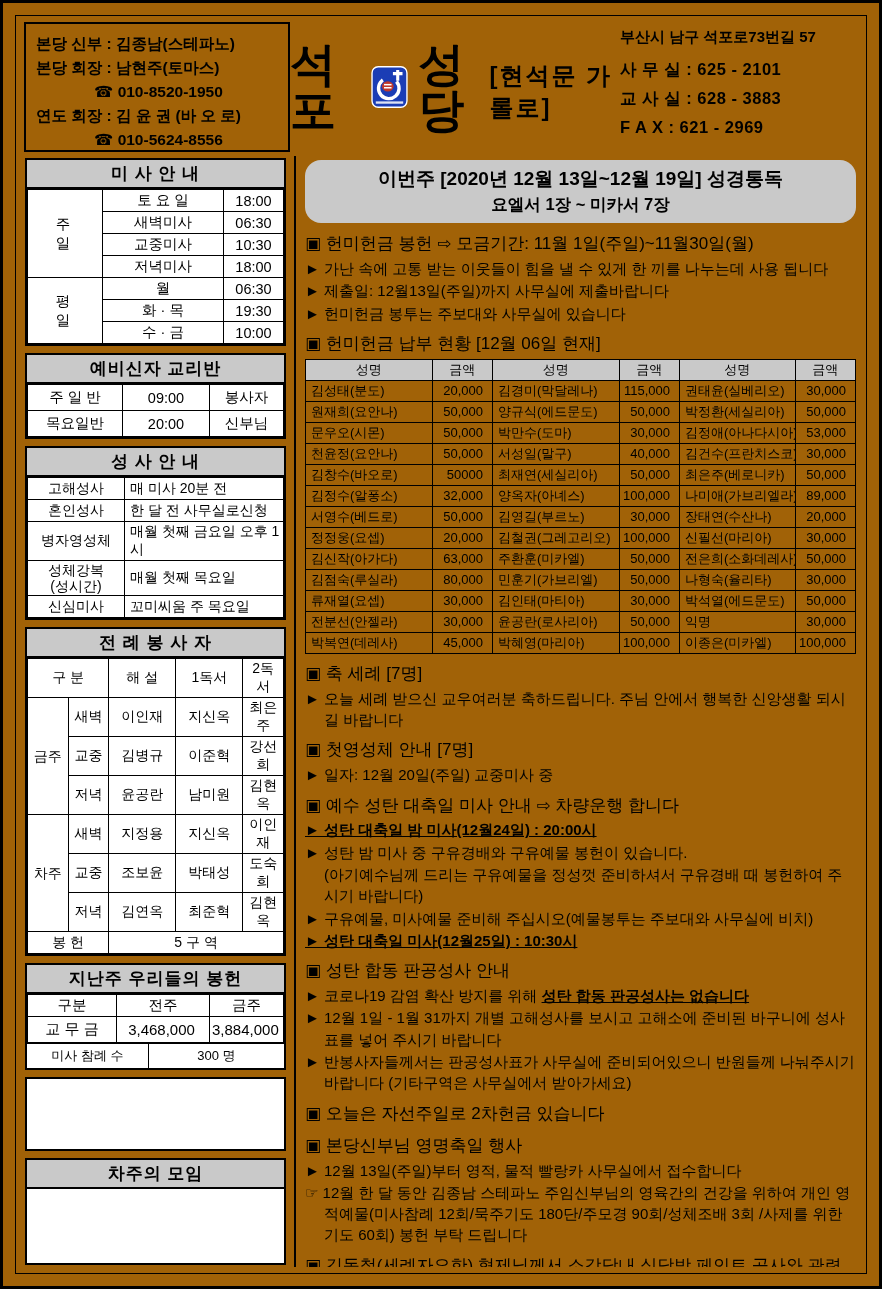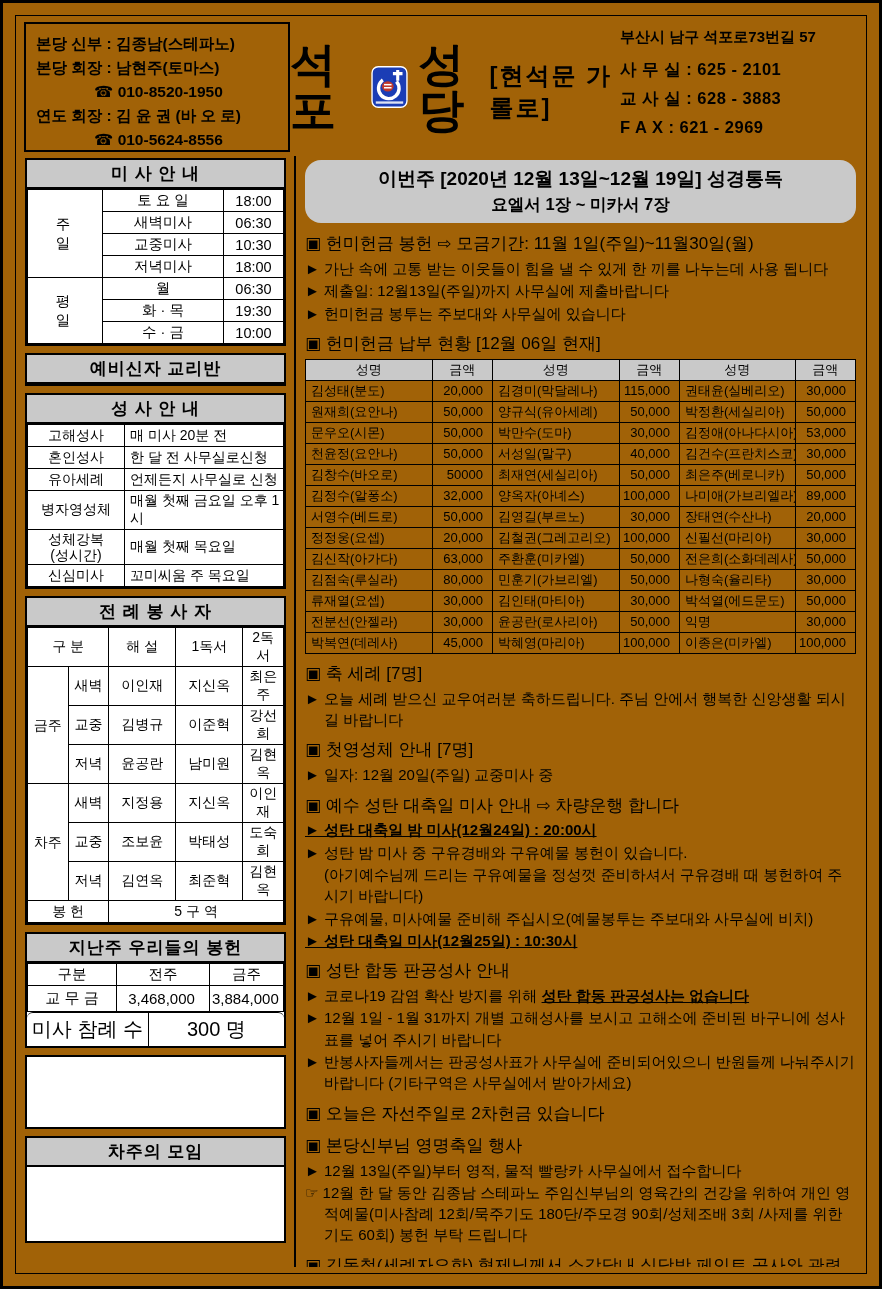--- a/index.html
+++ b/index.html
@@ -33,21 +33,21 @@
   .cat-c0{width:90px;} .cat-c1{width:82px;}
   .sac-c0{width:92px;}
   .sac-left{text-align:left !important;padding-left:5px !important;}
   .pre{white-space:pre-line;line-height:1.15;}
   .srv{font-size:14px;}
   .srv-c0{width:21px;} .srv-c1{width:50px;} .srv-c2{width:62px;} .srv-c3{width:62px;}
   .vgrp{word-break:break-all;line-height:1.3;padding:0 !important;}
   .lw td{height:23px;font-size:15px;}
   .lw-c0{width:84px;} .lw-c1{width:88px;}
   .num{text-align:left;padding-right:5px !important;}
-  .split-row{display:flex;font-size:20px;border-top:1px solid #000;border-radius:6px;}
+  .split-row{display:flex;font-size:13px;border-top:1px solid #000;}
   .split-l{width:47%;border-right:1px solid #000;text-align:center;padding:3px 0;}
   .split-r{flex:1;text-align:center;padding:3px 0;}
   .empty-area{height:70px;}
 
   
   .banner{background:#c9c9c9;border-radius:16px;text-align:center;font-weight:bold;padding:6px 4px 7px;margin:2px 0 10px;}
   .banner .b1{font-size:19px;}
   .banner .b2{font-size:16.5px;margin-top:2px;}
   .sec{margin-bottom:9px;}
   .sec-title{font-weight:normal;font-size:17px;line-height:1.35;margin-bottom:2px;padding-left:22px;text-indent:-22px;}
@@ -139,37 +139,47 @@
             <tr>
               <td>수 · 금</td>
               <td>10:00</td>
             </tr>
           </tbody>
             </table>
         </div>
 
         <div class="sbox">
           <div class="sbox-title">예비신자 교리반</div>
+          <table class="stable">
+            <tbody>
+                <tr>
+              <td class="cat-c0" style="height:23px">주 일 반</td>
+              <td class="cat-c1">09:00</td>
+              <td>봉사자</td>
+            </tr>
+            <tr>
+              <td style="height:23px">목요일반</td>
+              <td>20:00</td>
+              <td>신부님</td>
+            </tr>
+          </tbody>
+            </table>
         </div>
 
         <div class="sbox">
           <div class="sbox-title">성 사 안 내</div>
           <table class="stable" style="font-size:14px">
             <tbody>
                 <tr>
               <td class="sac-c0">고해성사</td>
               <td class="sac-left">매 미사 20분 전</td>
             </tr>
             <tr>
               <td>혼인성사</td>
               <td class="sac-left">한 달 전 사무실로신청</td>
-            </tr>
-            <tr>
-              <td>유아세례</td>
-              <td class="sac-left">언제든지 사무실로 신청</td>
             </tr>
             <tr>
               <td>병자영성체</td>
               <td class="sac-left">매월  첫째 금요일 오후 1시</td>
             </tr>
             <tr>
               <td class="pre" style="height:32px">성체강복
 (성시간)</td>
               <td class="sac-left">매월 첫째 목요일</td>
             </tr>
@@ -310,21 +320,21 @@
                   <td>김성태(분도)</td>
                   <td>20,000</td>
                   <td>김경미(막달레나)</td>
                   <td>115,000</td>
                   <td>권태윤(실베리오)</td>
                   <td>30,000</td>
                 </tr>
                 <tr>
                   <td>원재희(요안나)</td>
                   <td>50,000</td>
-                  <td>양규식(유아세례)</td>
+                  <td>양규식(에드문도)</td>
                   <td>50,000</td>
                   <td>박정환(세실리아)</td>
                   <td>50,000</td>
                 </tr>
                 <tr>
                   <td>문우오(시몬)</td>
                   <td>50,000</td>
                   <td>박만수(도마)</td>
                   <td>30,000</td>
                   <td>김정애(아나다시아)</td>

